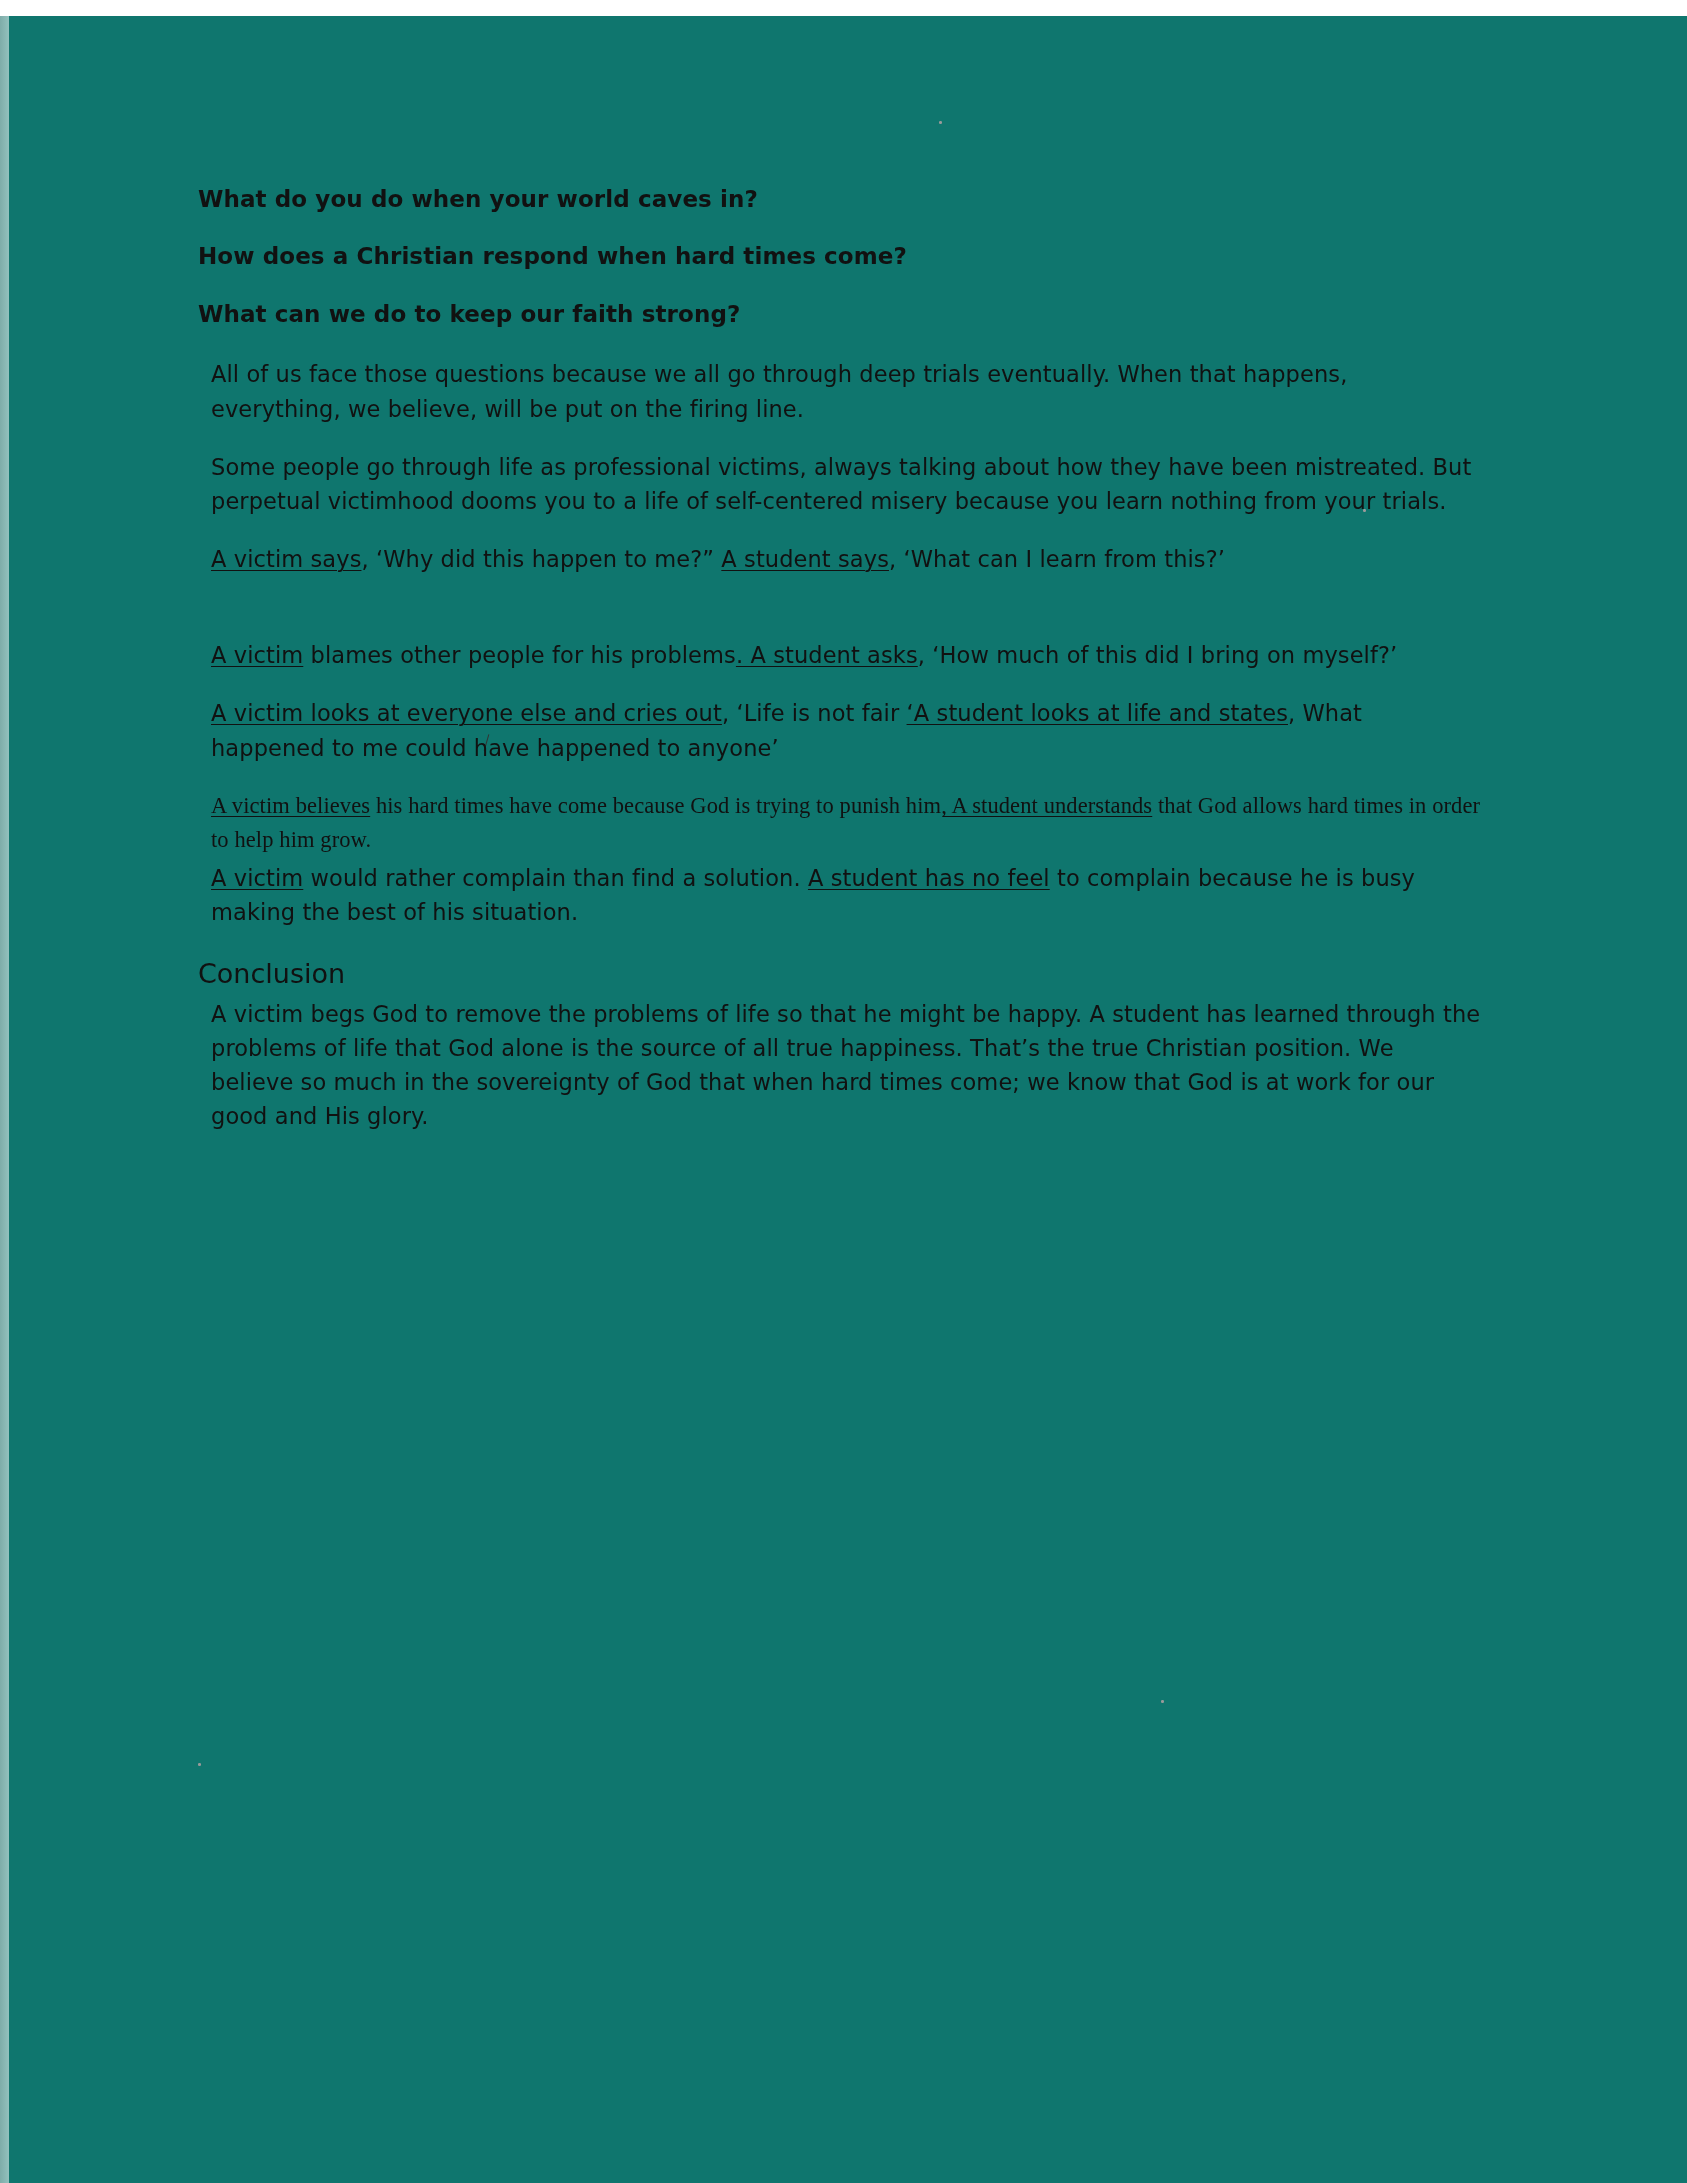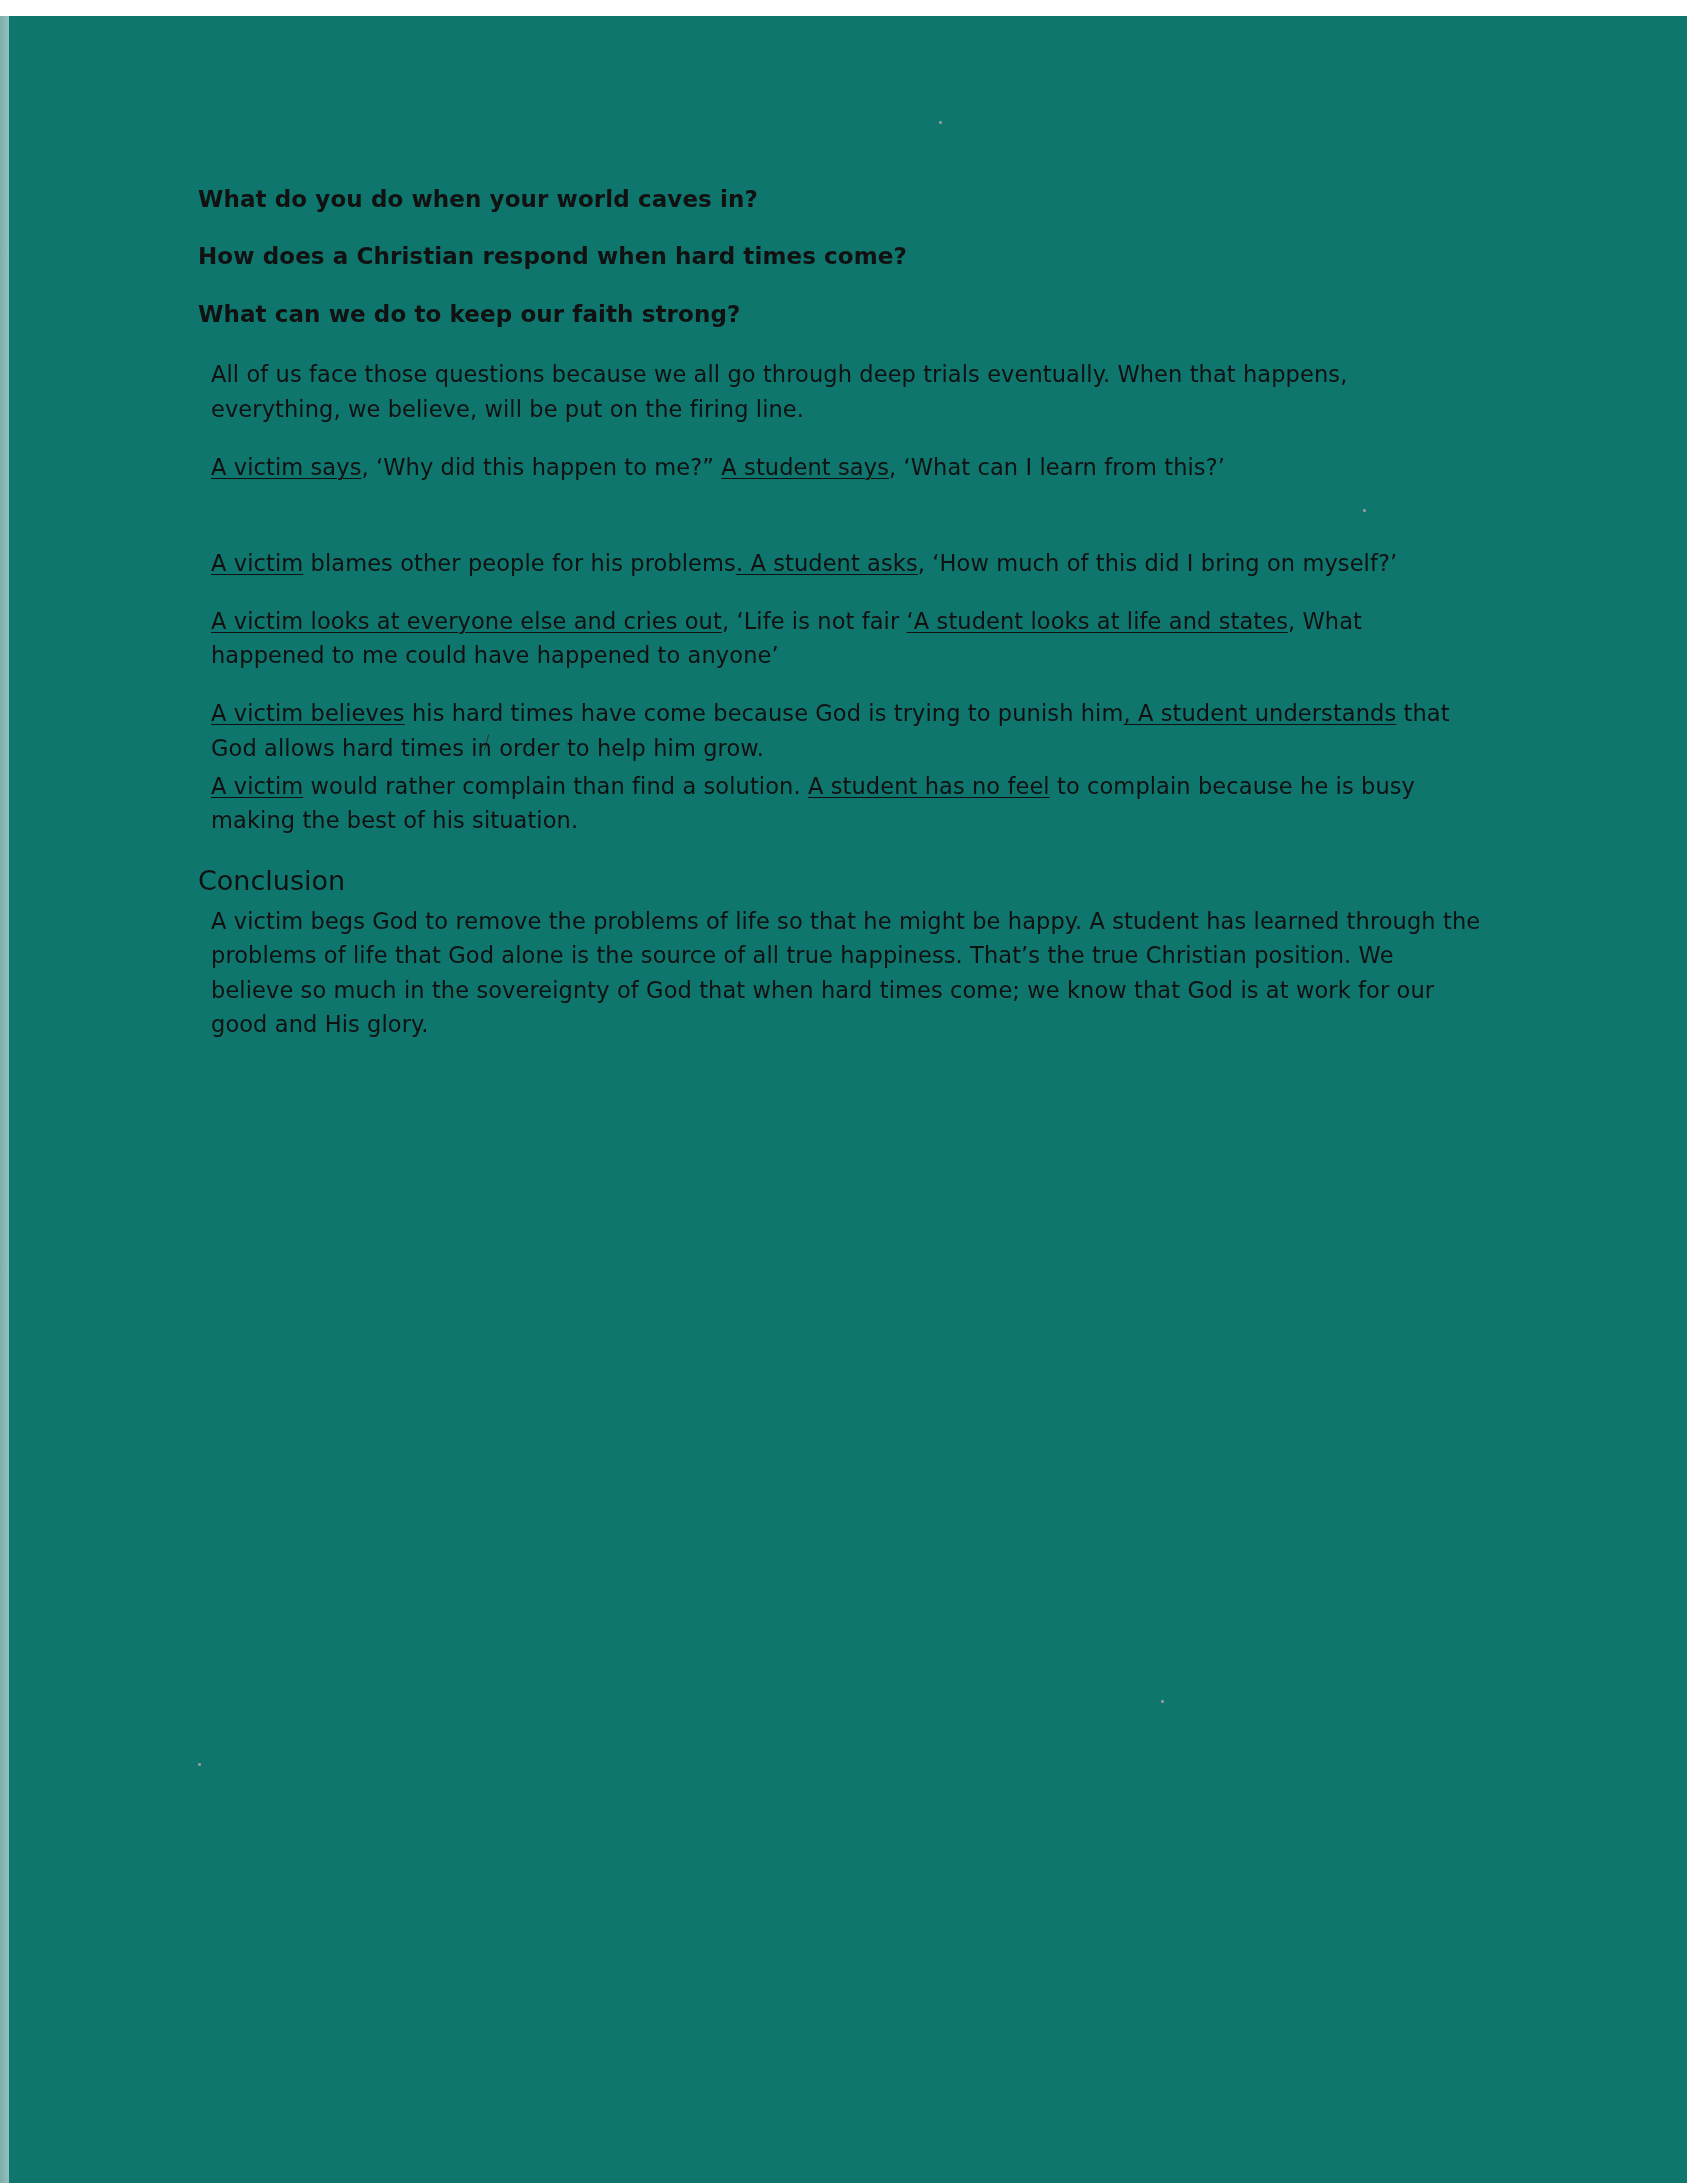--- a/index.html
+++ b/index.html
@@ -50,20 +50,21 @@
     margin: 0 0 28px 0;
   }
   p.body {
     font-size: 22.5px;
     line-height: 1.52;
     margin: 0 0 24px 13px;
     letter-spacing: 0.1px;
   }
   p.tight {
     margin-bottom: 4px;
+    font-family: Liberation Serif, serif;
   }
   .u {
     text-decoration: underline;
     text-underline-offset: 3.3px;
     text-decoration-thickness: 1.3px;
   }
   .gap-lg { height: 38px; }
   .concl-label {
     font-size: 27px;
     line-height: 1.5;
@@ -97,20 +98,21 @@
   <div class="slash" style="left:486px; top:718px;"></div>
 
   <div class="content">
 
     <div class="hd">What do you do when your world caves in?</div>
     <div class="hd">How does a Christian respond when hard times come?</div>
     <div class="hd">What can we do to keep our faith strong?</div>
 
     <p class="body">All of us face those questions because we all go through deep trials eventually. When that happens, everything, we believe, will be put on the firing line.</p>
 
+    <p class="body">Some people go through life as professional victims, always talking about how they have been mistreated. But perpetual victimhood dooms you to a life of self-centered misery because you learn nothing from your trials.</p>
 
 
     <p class="body">
       <span class="u">A victim says</span><span>, ‘Why did this happen to me?” </span><span class="u">A student says</span><span>, ‘What can I learn from this?’</span>
     </p>
 
     <div class="gap-lg"></div>
 
     <p class="body">
       <span class="u">A victim</span><span> blames other people for his problems</span><span class="u">. A student asks</span><span>, ‘How much of this did I bring on myself?’</span>

